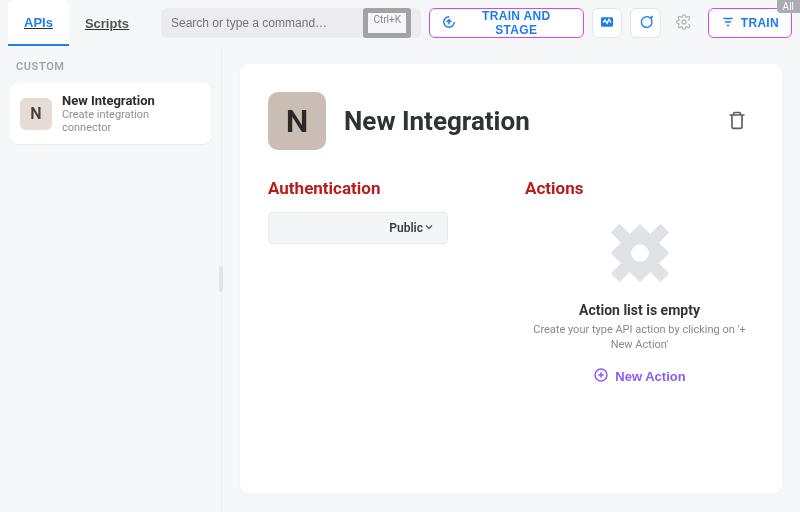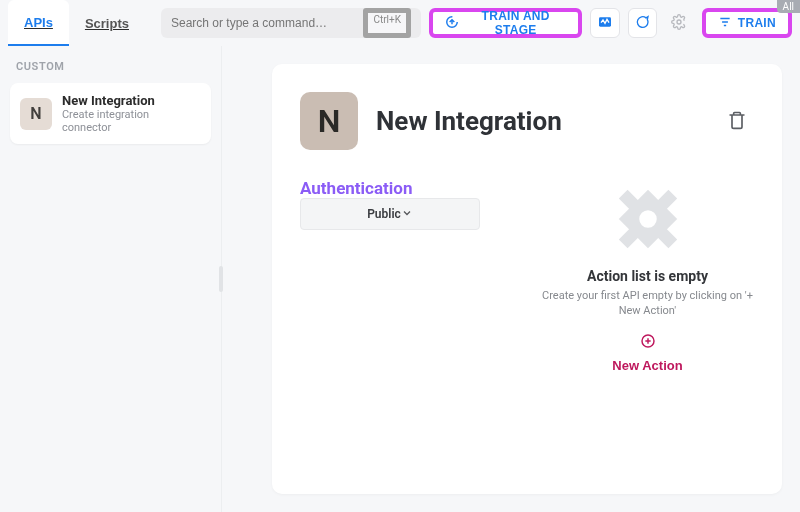--- a/index.html
+++ b/index.html
@@ -65,21 +65,21 @@
     font-size: 10px;
     color: #888;
     border: 5px solid #a3a3a3;
     border-radius: 3px;
     padding: 1px 5px;
     background: #f6f6f8;
   }
   .top-btn {
     height: 30px;
     padding: 0 12px;
-    border: 4px solid #d946ef;
+    border: 1px solid #d946ef;
     border-radius: 6px;
     background: #fff;
     color: #1d7ded;
     font-size: 12px;
     font-weight: 700;
     display: inline-flex;
     align-items: center;
     gap: 6px;
     cursor: pointer;
     letter-spacing: .3px;
@@ -103,21 +103,20 @@
     right: 0;
     background: #a8acb3;
     color: #fff;
     font-size: 10px;
     padding: 1px 6px;
     border-bottom-left-radius: 4px;
   }
   .layout {
     display: flex;
     height: calc(100% - 46px);
-    gap: 32px;
   }
   .sidebar {
     width: 222px;
     border-right: 1px solid #eceef0;
     padding: 14px 10px;
     position: relative;
     background: #f6f7f9;
   }
   .section-label {
     font-size: 11px;
@@ -210,64 +209,64 @@
     cursor: pointer;
   }
   .columns {
     display: flex;
     gap: 28px;
   }
   .col { flex: 1; }
   .col h3 {
     font-size: 17px;
     font-weight: 700;
-    color: #8b5cf6;
+    color: #b91c1c;
+    margin-bottom: 14px;
   }
   .label {
     font-size: 12px;
     font-weight: 700;
     color: #36383c;
     margin-bottom: 6px;
   }
   .select {
     width: 180px;
     height: 32px;
     border: 1px solid #e7e8ea;
     background: #f4f5f6;
     border-radius: 4px;
     display: flex;
     align-items: center;
-    justify-content: center;
+    justify-content: flex-end;
     padding: 0 12px;
     font-size: 12px;
     font-weight: 600;
     color: #3a3c40;
     cursor: pointer;
   }
   .empty-state {
     text-align: center;
     padding-top: 6px;
   }
   .empty-icon {
     margin: 0 auto 10px;
     color: #e0e2e5;
   }
   .empty-title { font-size: 14px; font-weight: 700; color: #34363a; margin-bottom: 4px; }
   .empty-desc { font-size: 11px; color: #86898e; margin-bottom: 14px; line-height: 1.4; }
   .new-action-btn {
     border: none;
     background: transparent;
-    color: #be185d;
+    color: #8b5cf6;
     font-size: 13px;
     font-weight: 700;
     display: inline-flex;
     align-items: center;
     gap: 6px;
     cursor: pointer;
-    flex-direction: column;
   }
 </style>
 </head>
 <body>
 
 <div class="badge-all">All</div>
 
 <div class="topbar">
   <div class="tabs">
     <button class="tab active">APIs</button>
@@ -359,28 +358,29 @@
             <span>Public</span>
             <span>
               <svg width="12" height="12" viewBox="0 0 24 24" fill="none" stroke="#55575b" stroke-width="2.5">
                   <path d="M6 9l6 6 6-6"></path>
                 </svg>
             </span>
           </div>
         </div>
 
         <div class="col">
+          <h3>Actions</h3>
           <div class="empty-state">
             <div class="empty-icon">
               <svg width="70" height="70" viewBox="0 0 24 24" fill="currentColor">
                   <path d="M12 2l3.5 3.5L19 2l3 3-3.5 3.5L22 12l-3.5 3.5L22 19l-3 3-3.5-3.5L12 22l-3.5-3.5L5 22l-3-3 3.5-3.5L2 12l3.5-3.5L2 5l3-3 3.5 3.5L12 2zm0 7a3 3 0 1 0 0 6 3 3 0 0 0 0-6z"></path>
                 </svg>
             </div>
             <div class="empty-title">Action list is empty</div>
-            <div class="empty-desc">Create your first API empty by clicking on '+ New Action'</div>
+            <div class="empty-desc">Create your type API action by clicking on '+ New Action'</div>
             <button class="new-action-btn">
               <span>
                 <svg width="16" height="16" viewBox="0 0 24 24" fill="none" stroke="currentColor" stroke-width="2.2">
                     <circle cx="12" cy="12" r="9"></circle>
                     <path d="M12 8v8M8 12h8"></path>
                   </svg>
               </span>
               <span>New Action</span>
             </button>
           </div>

